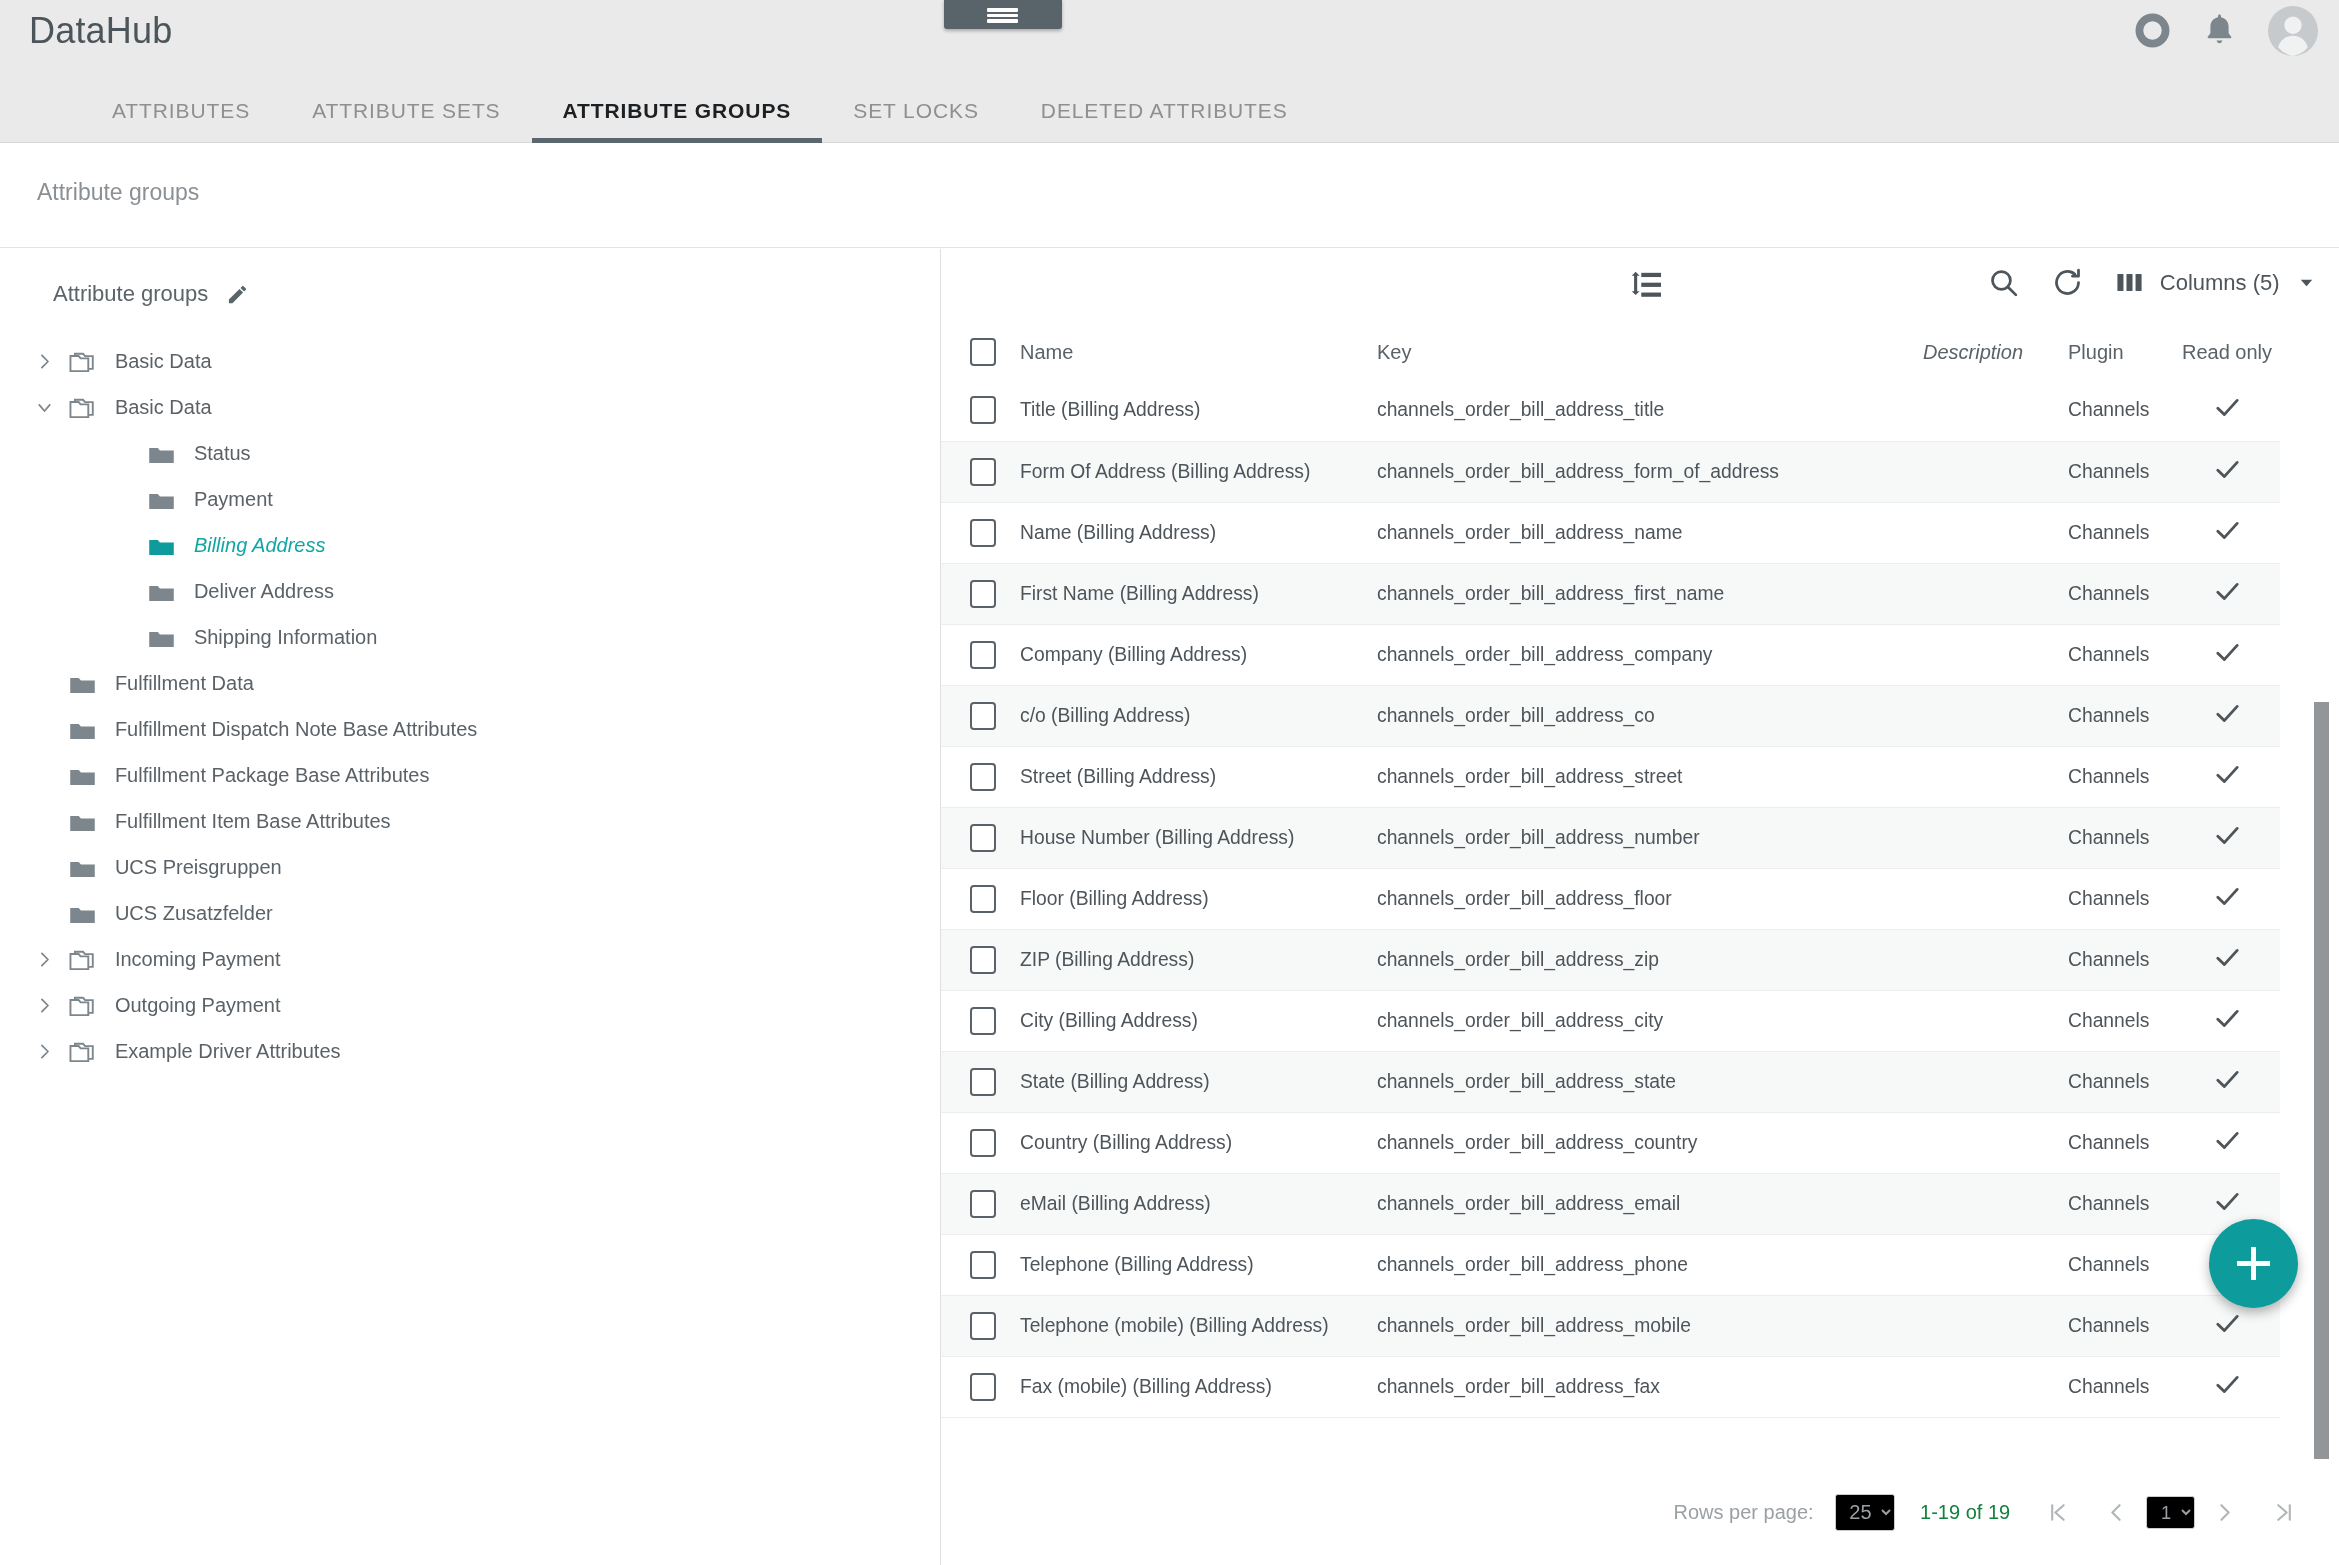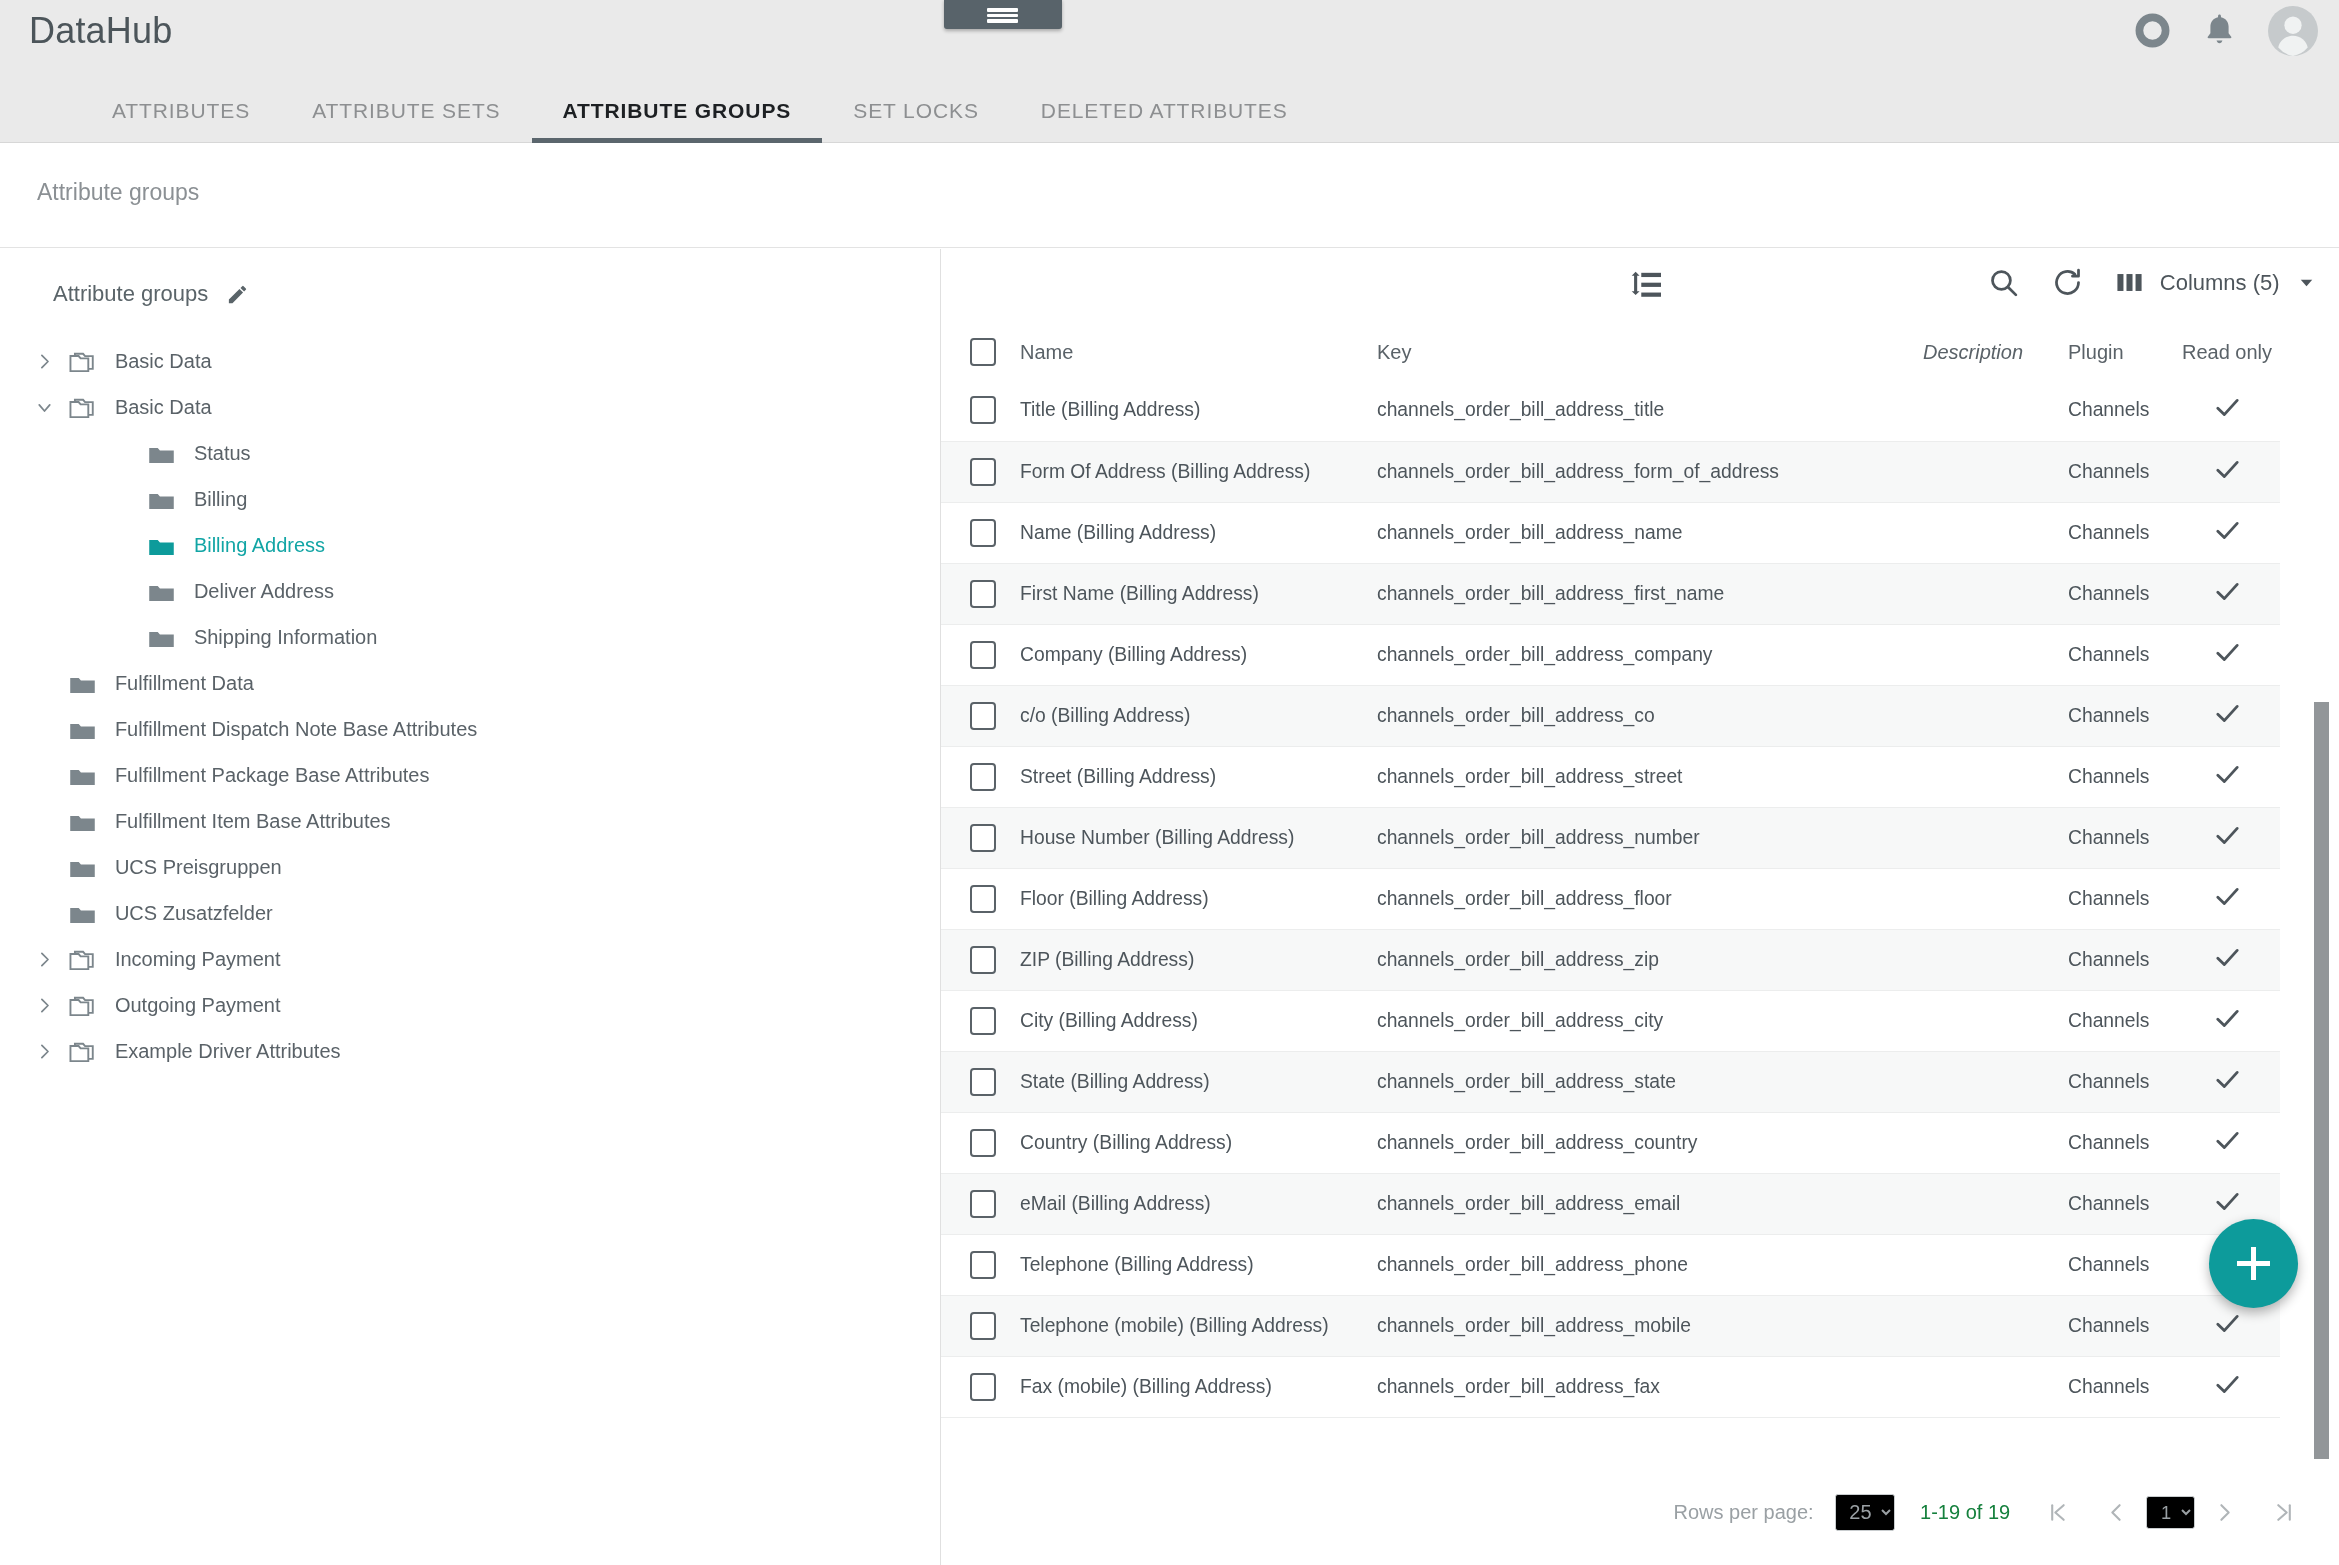--- a/index.html
+++ b/index.html
@@ -102,21 +102,21 @@
   }
   .tree-row .chev {
     width: 23px; height: 23px; margin-right: 11.6px;
     display: flex; align-items: center; justify-content: center;
     flex: 0 0 auto;
   }
   .tree-row .chev.empty { visibility: hidden; }
   .tree-row .ficon { width: 29px; height: 23px; margin-right: 18.3px; flex: 0 0 auto; display:flex; }
   .tree-row.depth1 { padding-left: 33px; }
   .tree-row.depth2 { padding-left: 112px; }
-  .tree-row.selected { color: #12a5a5; }
+  .tree-row.selected { color: #12a5a5; font-style: italic; }
 
   
   #table-panel {
     position: absolute; left: 941px; top: 249px;
     width: 1398px; height: 1316px;
     background: #fff;
     overflow: hidden;
   }
   #table-toolbar {
     position: absolute; left: 0; top: 0; width: 1398px; height: 75px;
@@ -303,21 +303,21 @@
         </span>
         <span>Status</span>
       </div>
       <div class="tree-row depth2">
         <span class="chev empty"></span>
         <span class="ficon">
           <svg width="29" height="25" viewBox="0 0 26 22" fill="#7c868c">
             <path d="M2 5.2h7.6l2 2.3h12.4v11.2H2z"></path>
           </svg>
         </span>
-        <span>Billing</span>
+        <span>Payment</span>
       </div>
       <div class="tree-row depth2 selected">
         <span class="chev empty"></span>
         <span class="ficon">
           <svg width="29" height="25" viewBox="0 0 26 22" fill="#0d9b9b">
             <path d="M2 5.2h7.6l2 2.3h12.4v11.2H2z"></path>
           </svg>
         </span>
         <span>Billing Address</span>
       </div>

